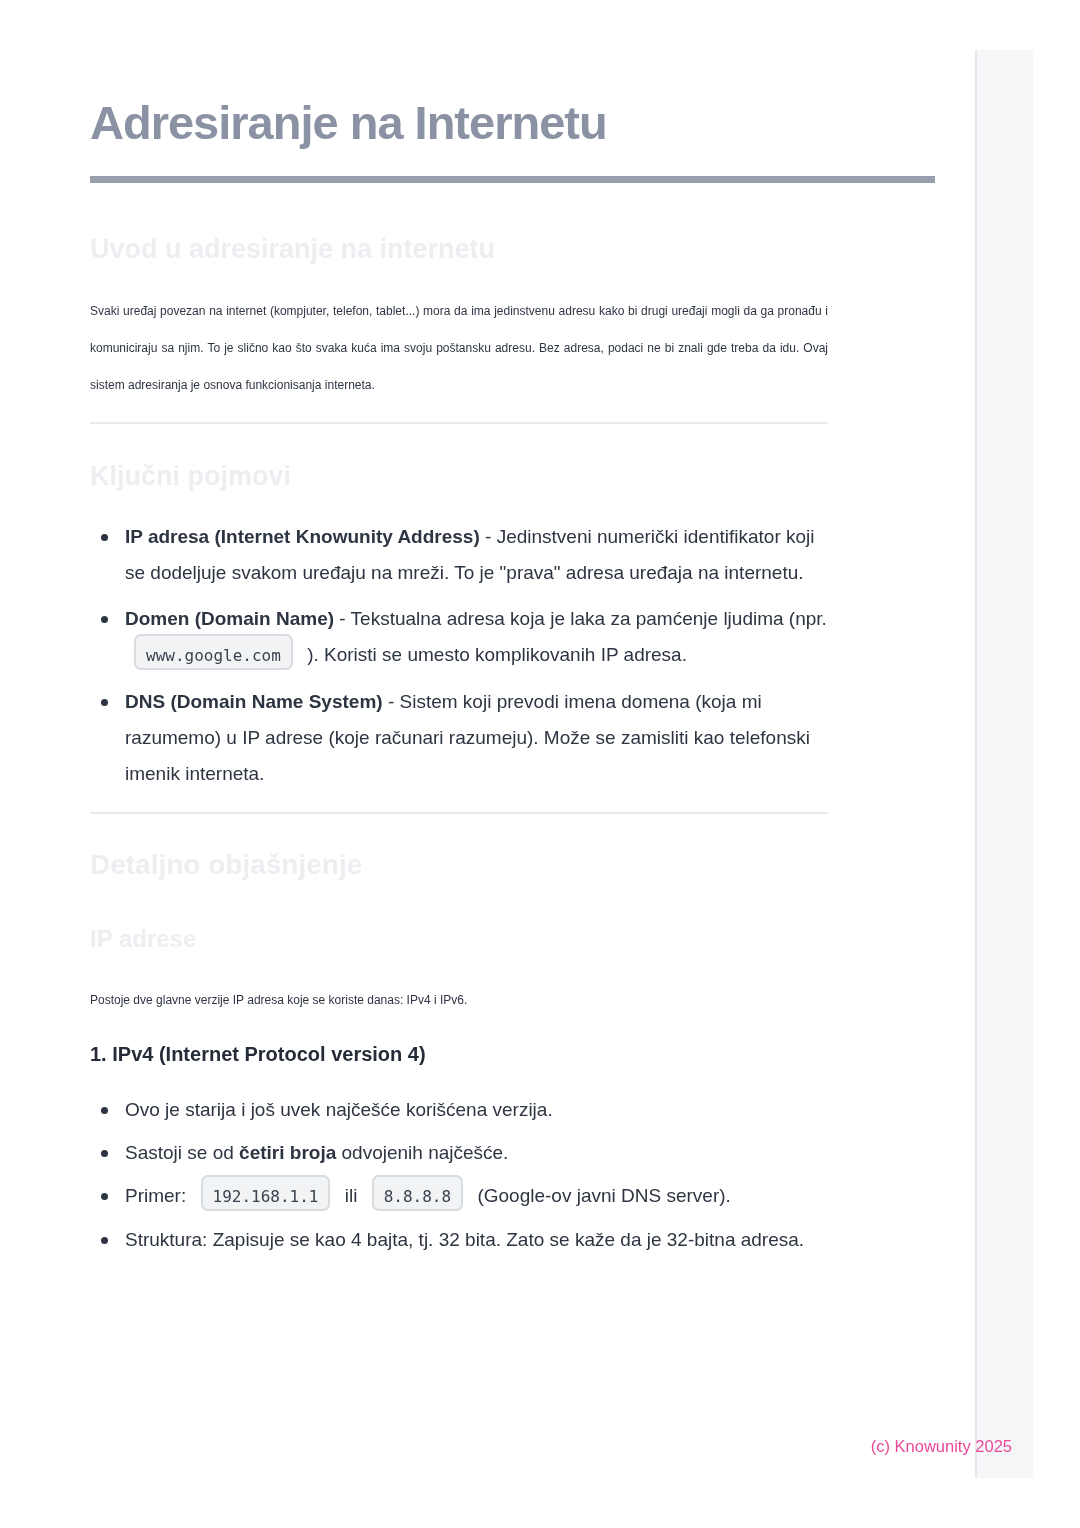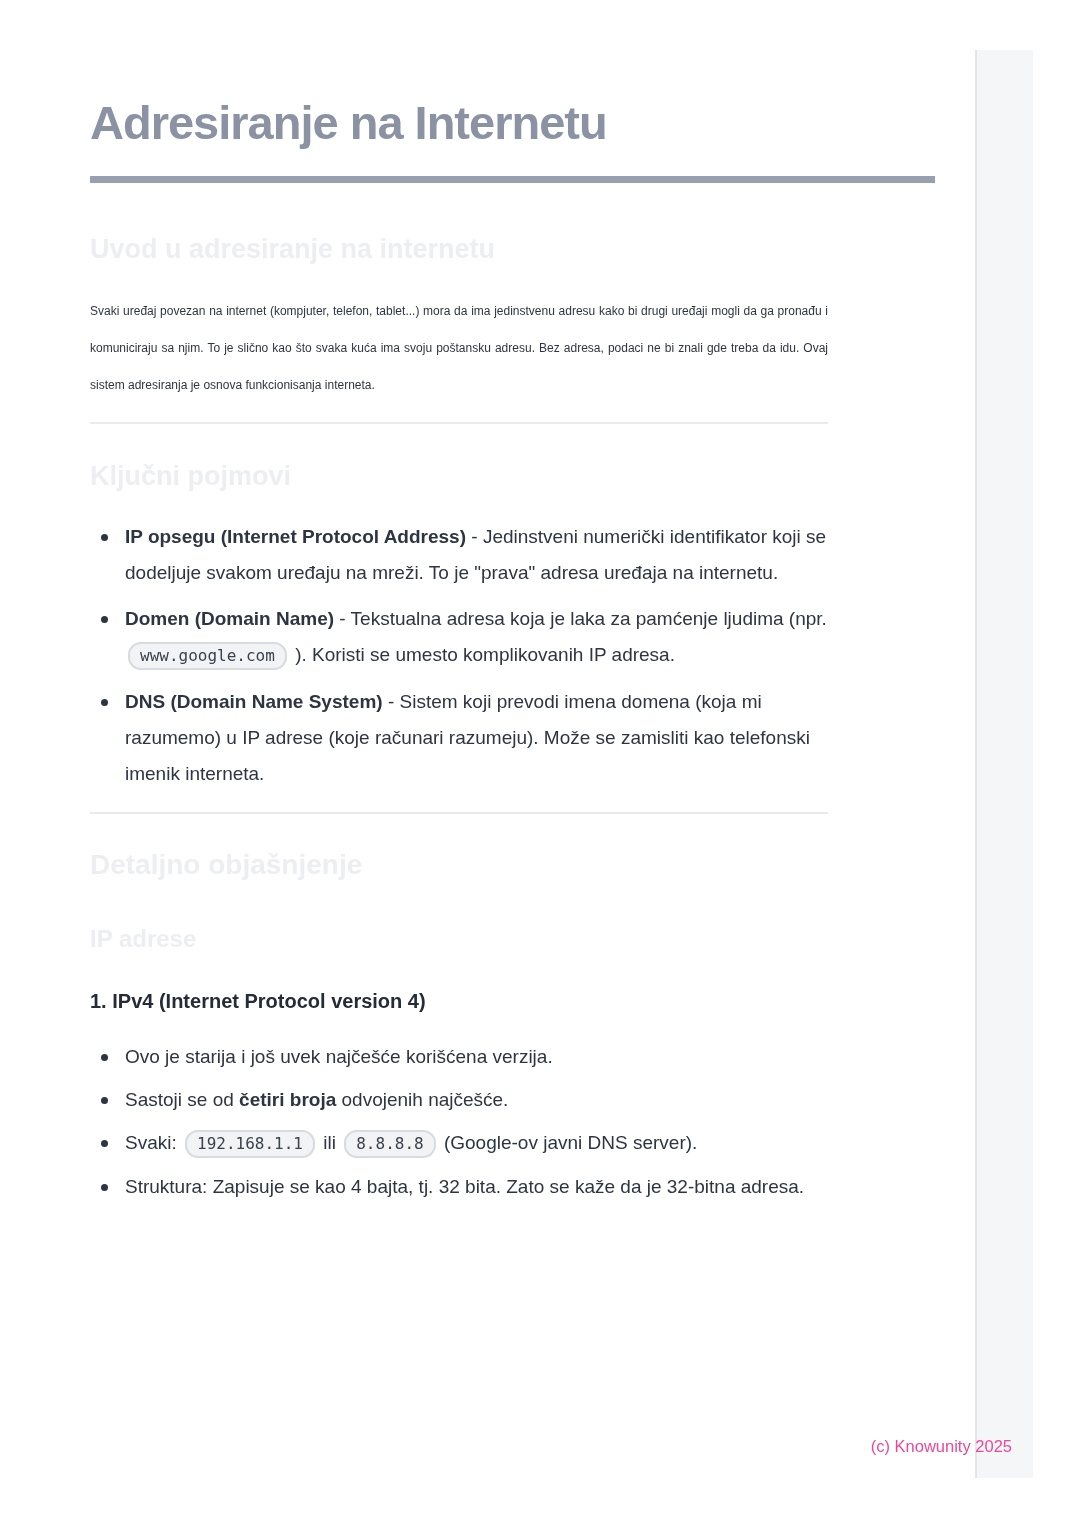--- a/index.html
+++ b/index.html
@@ -101,28 +101,28 @@
   }
 
   .b { font-weight: 700; }
 
   .code {
     font-family: "DejaVu Sans Mono", "Liberation Mono", monospace;
     font-size: 16px;
     color: #3b424e;
     background: #f1f3f5;
     border: 2px solid #d8dbdf;
-    border-radius: 13px;
-    padding: 2px 10px 3px;
-    margin: 0 3px;
+    border-radius: 7px;
+    padding: 10px 10px 3px;
+    margin: 0 9px;
     white-space: nowrap;
   }
 
   .sub-h4 {
-    margin-top: 36px;
+    margin-top: 24px;
     font-size: 20px;
     font-weight: 700;
     color: #252c38;
   }
 
   .footer-credit {
     position: absolute;
     top: 1437px;
     right: 68px;
     font-size: 16.5px;
@@ -142,36 +142,37 @@
     <h1 class="doc-title">Adresiranje na Internetu</h1>
     <div class="title-rule"></div>
 
     <h2 class="faded-h h-intro">Uvod u adresiranje na internetu</h2>
     <p class="body-p justify">Svaki uređaj povezan na internet (kompjuter, telefon, tablet...) mora da ima jedinstvenu adresu kako bi drugi uređaji mogli da ga pronađu i komuniciraju sa njim. To je slično kao što svaka kuća ima svoju poštansku adresu. Bez adresa, podaci ne bi znali gde treba da idu. Ovaj sistem adresiranja je osnova funkcionisanja interneta.</p>
 
     <hr class="divider">
 
     <h2 class="faded-h h-terms">Ključni pojmovi</h2>
     <ul class="bullets">
-      <li><span class="b">IP opsegu (Internet Protocol Address)</span><span> - Jedinstveni numerički identifikator koji se dodeljuje svakom uređaju na mreži. To je "prava" adresa uređaja na internetu.</span></li>
+      <li><span class="b">IP adresa (Internet Knowunity Address)</span><span> - Jedinstveni numerički identifikator koji se dodeljuje svakom uređaju na mreži. To je "prava" adresa uređaja na internetu.</span></li>
       <li><span class="b">Domen (Domain Name)</span><span> - Tekstualna adresa koja je laka za pamćenje ljudima (npr. </span><span class="code">www.google.com</span><span> ). Koristi se umesto komplikovanih IP adresa.</span></li>
       <li><span class="b">DNS (Domain Name System)</span><span> - Sistem koji prevodi imena domena (koja mi razumemo) u IP adrese (koje računari razumeju). Može se zamisliti kao telefonski imenik interneta.</span></li>
     </ul>
 
     <hr class="divider d2">
 
     <h2 class="faded-h h-details">Detaljno objašnjenje</h2>
     <h3 class="faded-h h-ipadr">IP adrese</h3>
 
+    <p class="body-p">Postoje dve glavne verzije IP adresa koje se koriste danas: IPv4 i IPv6.</p>
 
     <h4 class="sub-h4">1. IPv4 (Internet Protocol version 4)</h4>
     <ul class="bullets tight">
       <li><span>Ovo je starija i još uvek najčešće korišćena verzija.</span></li>
       <li><span>Sastoji se od </span><span class="b">četiri broja</span><span> odvojenih najčešće.</span></li>
-      <li><span>Svaki: </span><span class="code">192.168.1.1</span><span> ili </span><span class="code">8.8.8.8</span><span> (Google-ov javni DNS server).</span></li>
+      <li><span>Primer: </span><span class="code">192.168.1.1</span><span> ili </span><span class="code">8.8.8.8</span><span> (Google-ov javni DNS server).</span></li>
       <li><span>Struktura: Zapisuje se kao 4 bajta, tj. 32 bita. Zato se kaže da je 32-bitna adresa.</span></li>
     </ul>
 
   </div>
 
   <div class="footer-credit">(c) Knowunity 2025</div>
 
 </div>
 
 </body></html>

